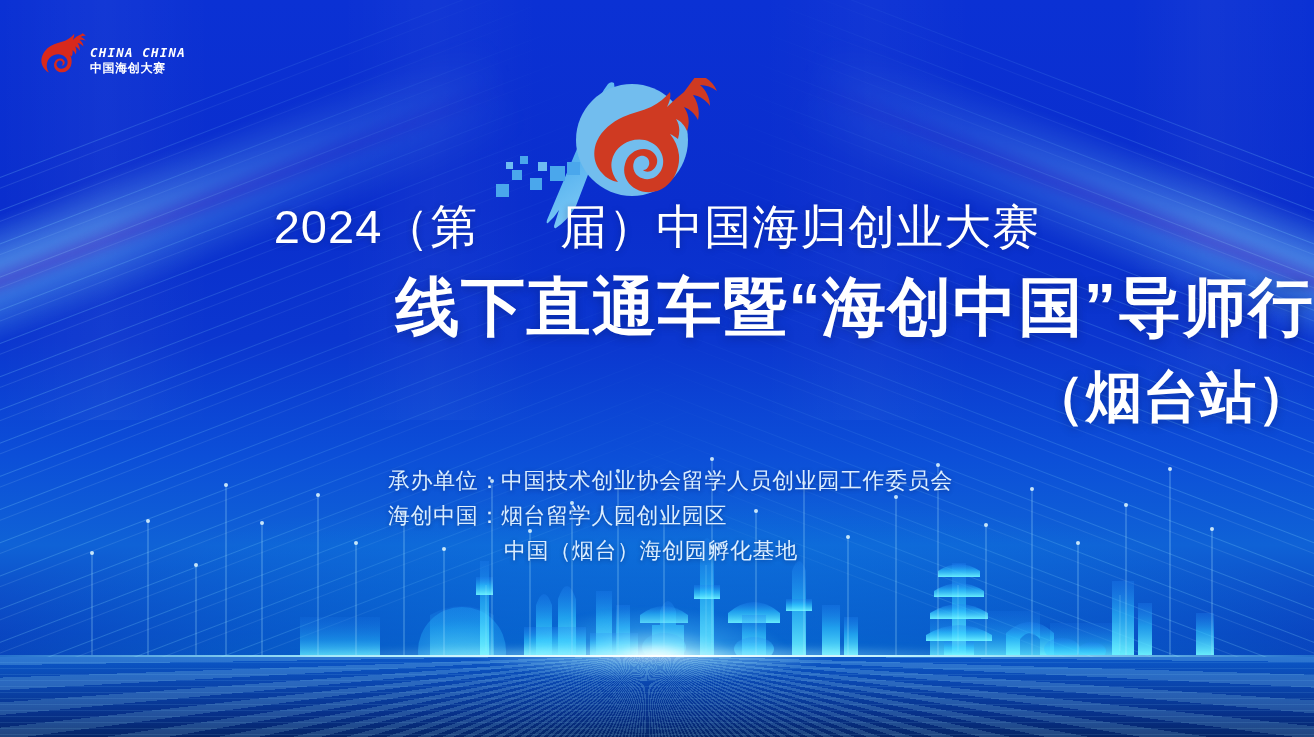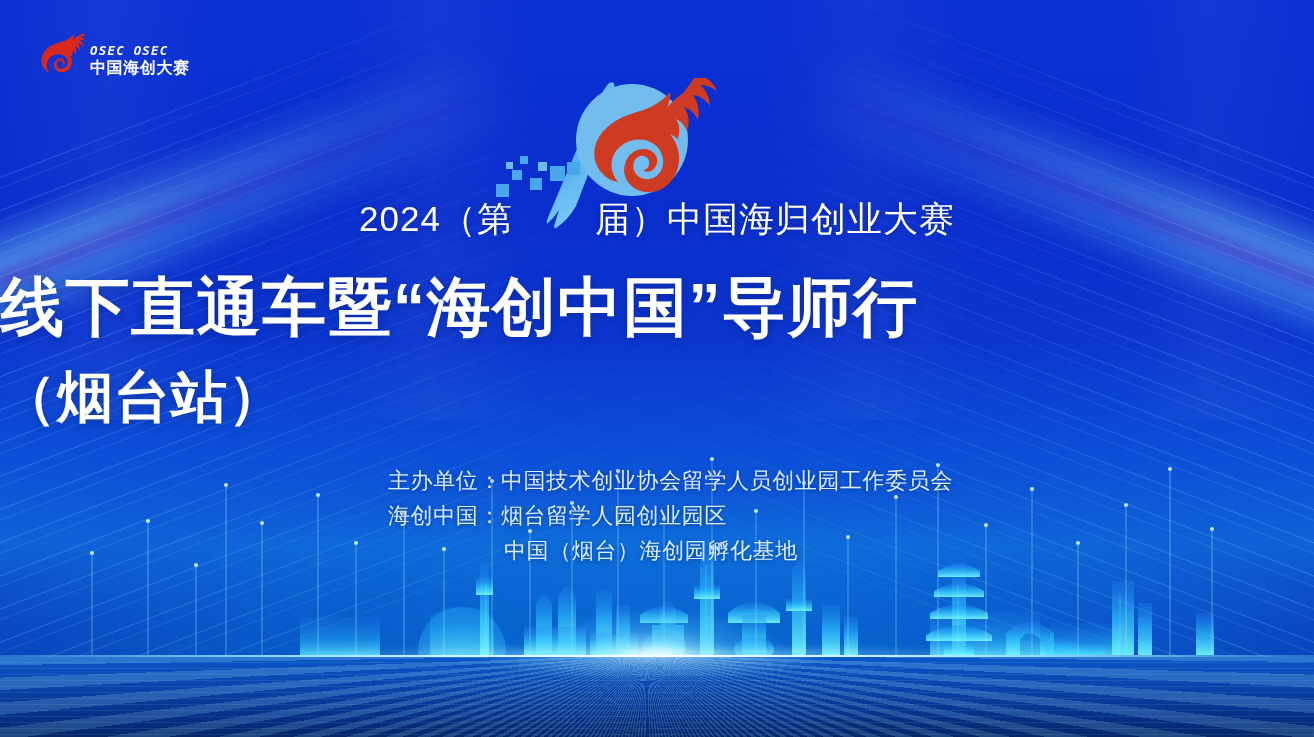--- a/index.html
+++ b/index.html
@@ -162,50 +162,50 @@
   }
   .brand-mark { width:50px; height:48px; flex:0 0 auto; }
   .brand-mark svg { display:block; width:100%; height:100%; }
   .brand-text { display:flex; flex-direction:column; justify-content:center; line-height:1; padding-top:12px; }
   .brand-en {
     color:#ffffff; font-size:12.5px; font-weight:bold; font-style:italic;
     letter-spacing:1.2px; font-family:"DejaVu Sans Mono","Liberation Mono",monospace;
     white-space:nowrap;
   }
   .brand-cn {
-    color:#ffffff; font-size:16px; font-weight:bold; letter-spacing:.6px;
+    color:#ffffff; font-size:12px; font-weight:bold; letter-spacing:.6px;
     margin-top:2px; white-space:nowrap;
   }
 
   
   .emblem { position:absolute; left:470px; top:78px; width:250px; height:160px; }
   .emblem svg { display:block; width:100%; height:100%; }
 
   
   .content { position:absolute; left:0; top:0; width:100%; }
 
   .line-edition {
     position:absolute; left:0; top:196px; width:100%;
     text-align:center; color:#ffffff;
-    font-size:35px; font-weight:400; letter-spacing:1px;
+    font-size:47px; font-weight:400; letter-spacing:1px;
     white-space:nowrap;
     text-shadow:0 1px 6px rgba(0,25,90,.35);
   }
   .line-edition .gap { display:inline-block; width:82px; }
 
   .line-main {
     position:absolute; left:0; top:264px; width:100%;
-    text-align:left; color:#ffffff;
+    text-align:right; color:#ffffff;
     font-size:64px; font-weight:bold; letter-spacing:1.5px;
     white-space:nowrap;
     text-shadow:0 2px 10px rgba(0,20,80,.35);
   }
   .line-sub {
     position:absolute; left:0; top:360px; width:100%;
-    text-align:left; color:#ffffff;
+    text-align:right; color:#ffffff;
     font-size:56px; font-weight:bold; letter-spacing:1px;
     white-space:nowrap;
     text-shadow:0 2px 10px rgba(0,20,80,.35);
   }
 
   .orgs { position:absolute; left:0; top:470px; width:100%; }
   .org-row {
     color:#dbeeff; font-size:22px; font-weight:400; letter-spacing:.6px;
     white-space:nowrap; text-shadow:0 1px 4px rgba(0,20,80,.45);
     line-height:1;
@@ -385,21 +385,21 @@
 
   <div class="brand">
     <div class="brand-mark">
       <svg viewBox="0 0 50 48" aria-hidden="true">
         <g fill="#d8291c">
           <path d="M45.5 3.2c-3.4 1.0-6.3 3.2-8.7 5.9 1.2-2.6 1.6-4.6 1.4-6.3-1.9 2.4-4.2 4.3-6.8 5.8-3.0 1.7-6.3 2.6-9.6 3.5C16.9 13.6 12 16.0 8.6 20.4 5.3 24.6 4.4 30.2 6.6 35.0c1.3 2.9 3.6 5.2 6.4 6.6-2.0-2.8-2.8-6.3-2.0-9.6.9-3.6 3.6-6.6 7.1-7.9 2.5-1.0 5.3-1.0 7.8-.1 2.4.8 4.4 2.6 5.3 5.0.8 2.1.5 4.5-.8 6.3-1.2 1.7-3.3 2.7-5.4 2.5-1.8-.2-3.4-1.3-4.1-2.9-.6-1.4-.4-3.1.6-4.2.9-1.0 2.4-1.4 3.6-.9 1.0.4 1.7 1.4 1.7 2.5 0 .9-.5 1.8-1.3 2.2.7.2 1.5 0 2.1-.5 1.0-.8 1.4-2.2 1.0-3.4-.5-1.6-2.0-2.8-3.7-3.0-2.4-.3-4.8 1.0-6.0 3.1-1.3 2.3-1.1 5.2.4 7.3 1.7 2.4 4.7 3.7 7.6 3.3 3.6-.5 6.7-3.0 8.0-6.4 1.4-3.5 1.0-7.6-1.0-10.8.6.4 1.2.9 1.7 1.4 1.1-2.0 1.4-4.4.8-6.6 1.6 1.1 2.8 2.7 3.4 4.5.9-2.6.7-5.5-.6-7.9 2.0.9 3.6 2.5 4.6 4.4.3-2.8-.5-5.7-2.2-7.9 2.3.4 4.4 1.6 5.9 3.4-.3-2.6-1.7-5.0-3.8-6.5 2.1-.5 4.2-.2 6.0.8-1.2-1.9-3.1-3.2-5.2-3.8 1.6-1.0 3.5-1.4 5.3-1.1-.9-1.2-2.2-2.1-3.6-2.5z"></path>
         </g>
       </svg>
     </div>
     <div class="brand-text">
-      <div class="brand-en">OSEC OSEC</div>
+      <div class="brand-en">CHINA CHINA</div>
       <div class="brand-cn">中国海创大赛</div>
     </div>
   </div>
 
   <div class="emblem">
     <svg viewBox="0 0 250 160" aria-hidden="true">
       <defs>
         <linearGradient id="strokeG" x1="0" y1="0" x2="0.3" y2="1">
           <stop offset="0%" stop-color="#6ec1f4"></stop>
           <stop offset="60%" stop-color="#57b2ef"></stop>
@@ -437,21 +437,21 @@
     <div class="line-edition">
       <span>2024（第</span><span class="gap"></span><span>届）中国海归创业大赛</span>
     </div>
 
     <div class="line-main">线下直通车暨“海创中国”导师行</div>
 
     <div class="line-sub">（烟台站）</div>
 
     <div class="orgs">
       <div class="org-row org-1">
-        <span>主办单位：</span><span>中国技术创业协会留学人员创业园工作委员会</span>
+        <span>承办单位：</span><span>中国技术创业协会留学人员创业园工作委员会</span>
       </div>
       <div class="org-row org-2">
         <span>海创中国：</span><span>烟台留学人园创业园区</span>
       </div>
       <div class="org-row org-3">
         <span>中国（烟台）海创园孵化基地</span>
       </div>
     </div>
   </div>
 

